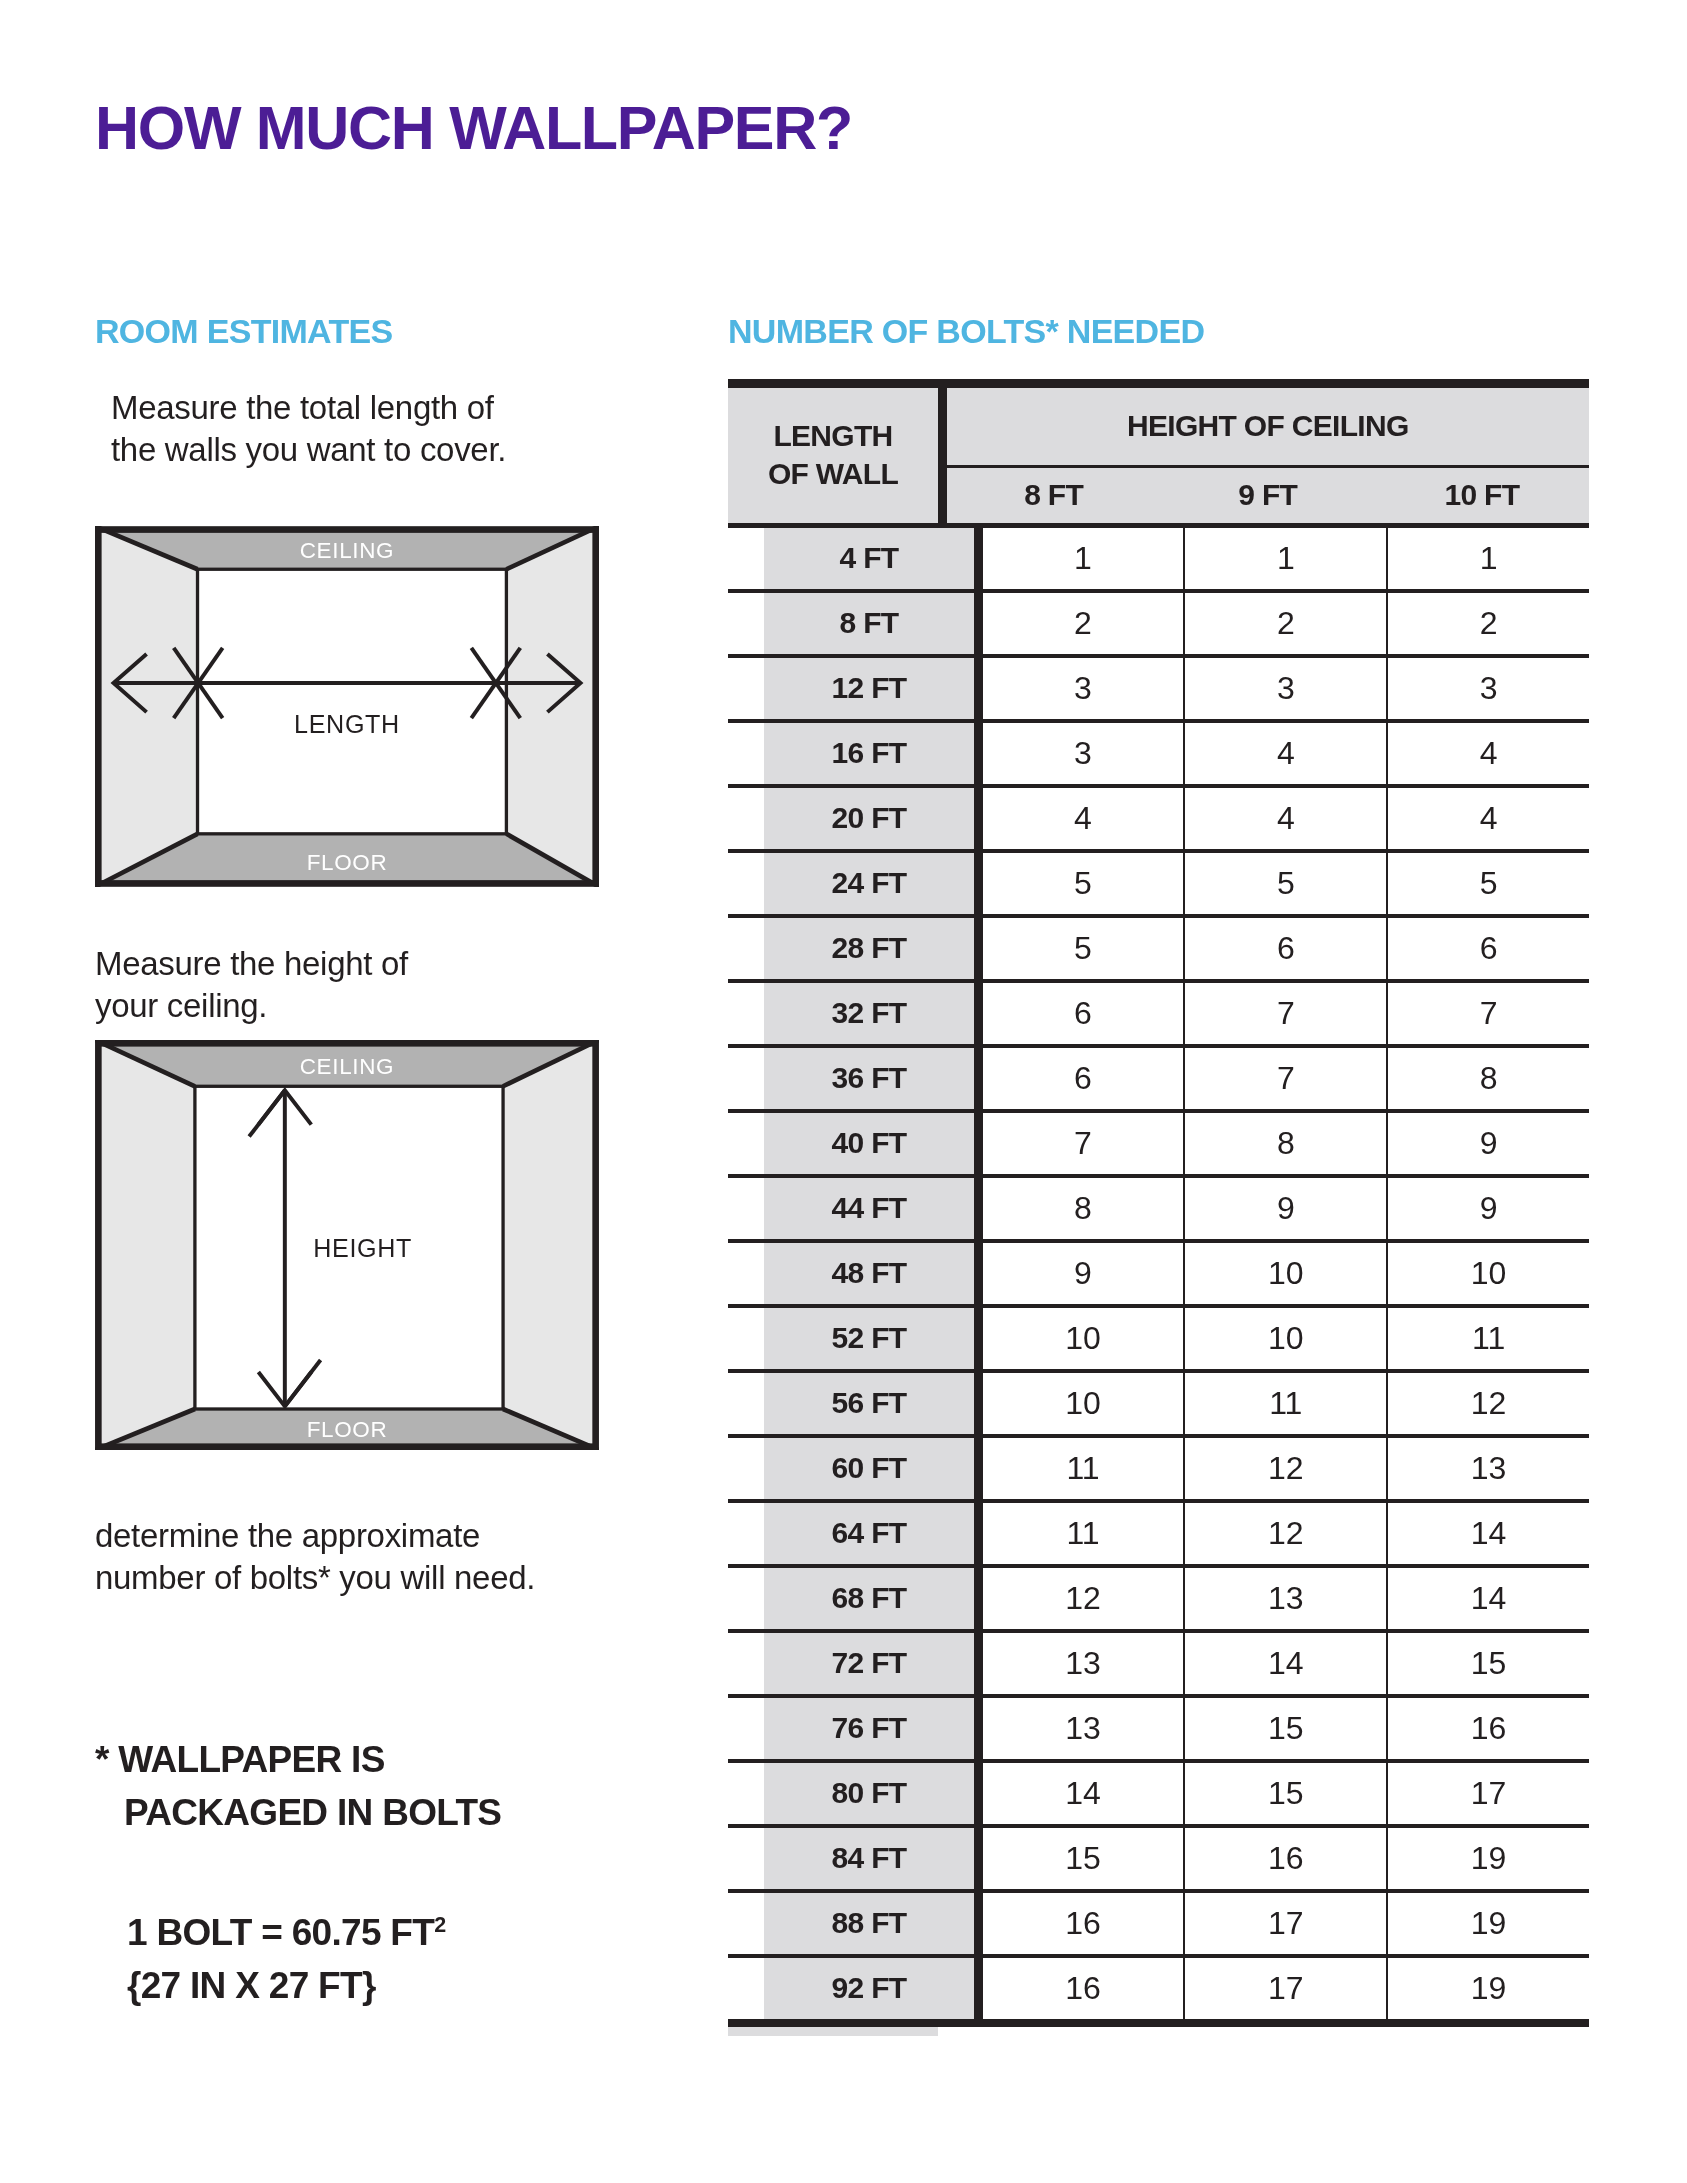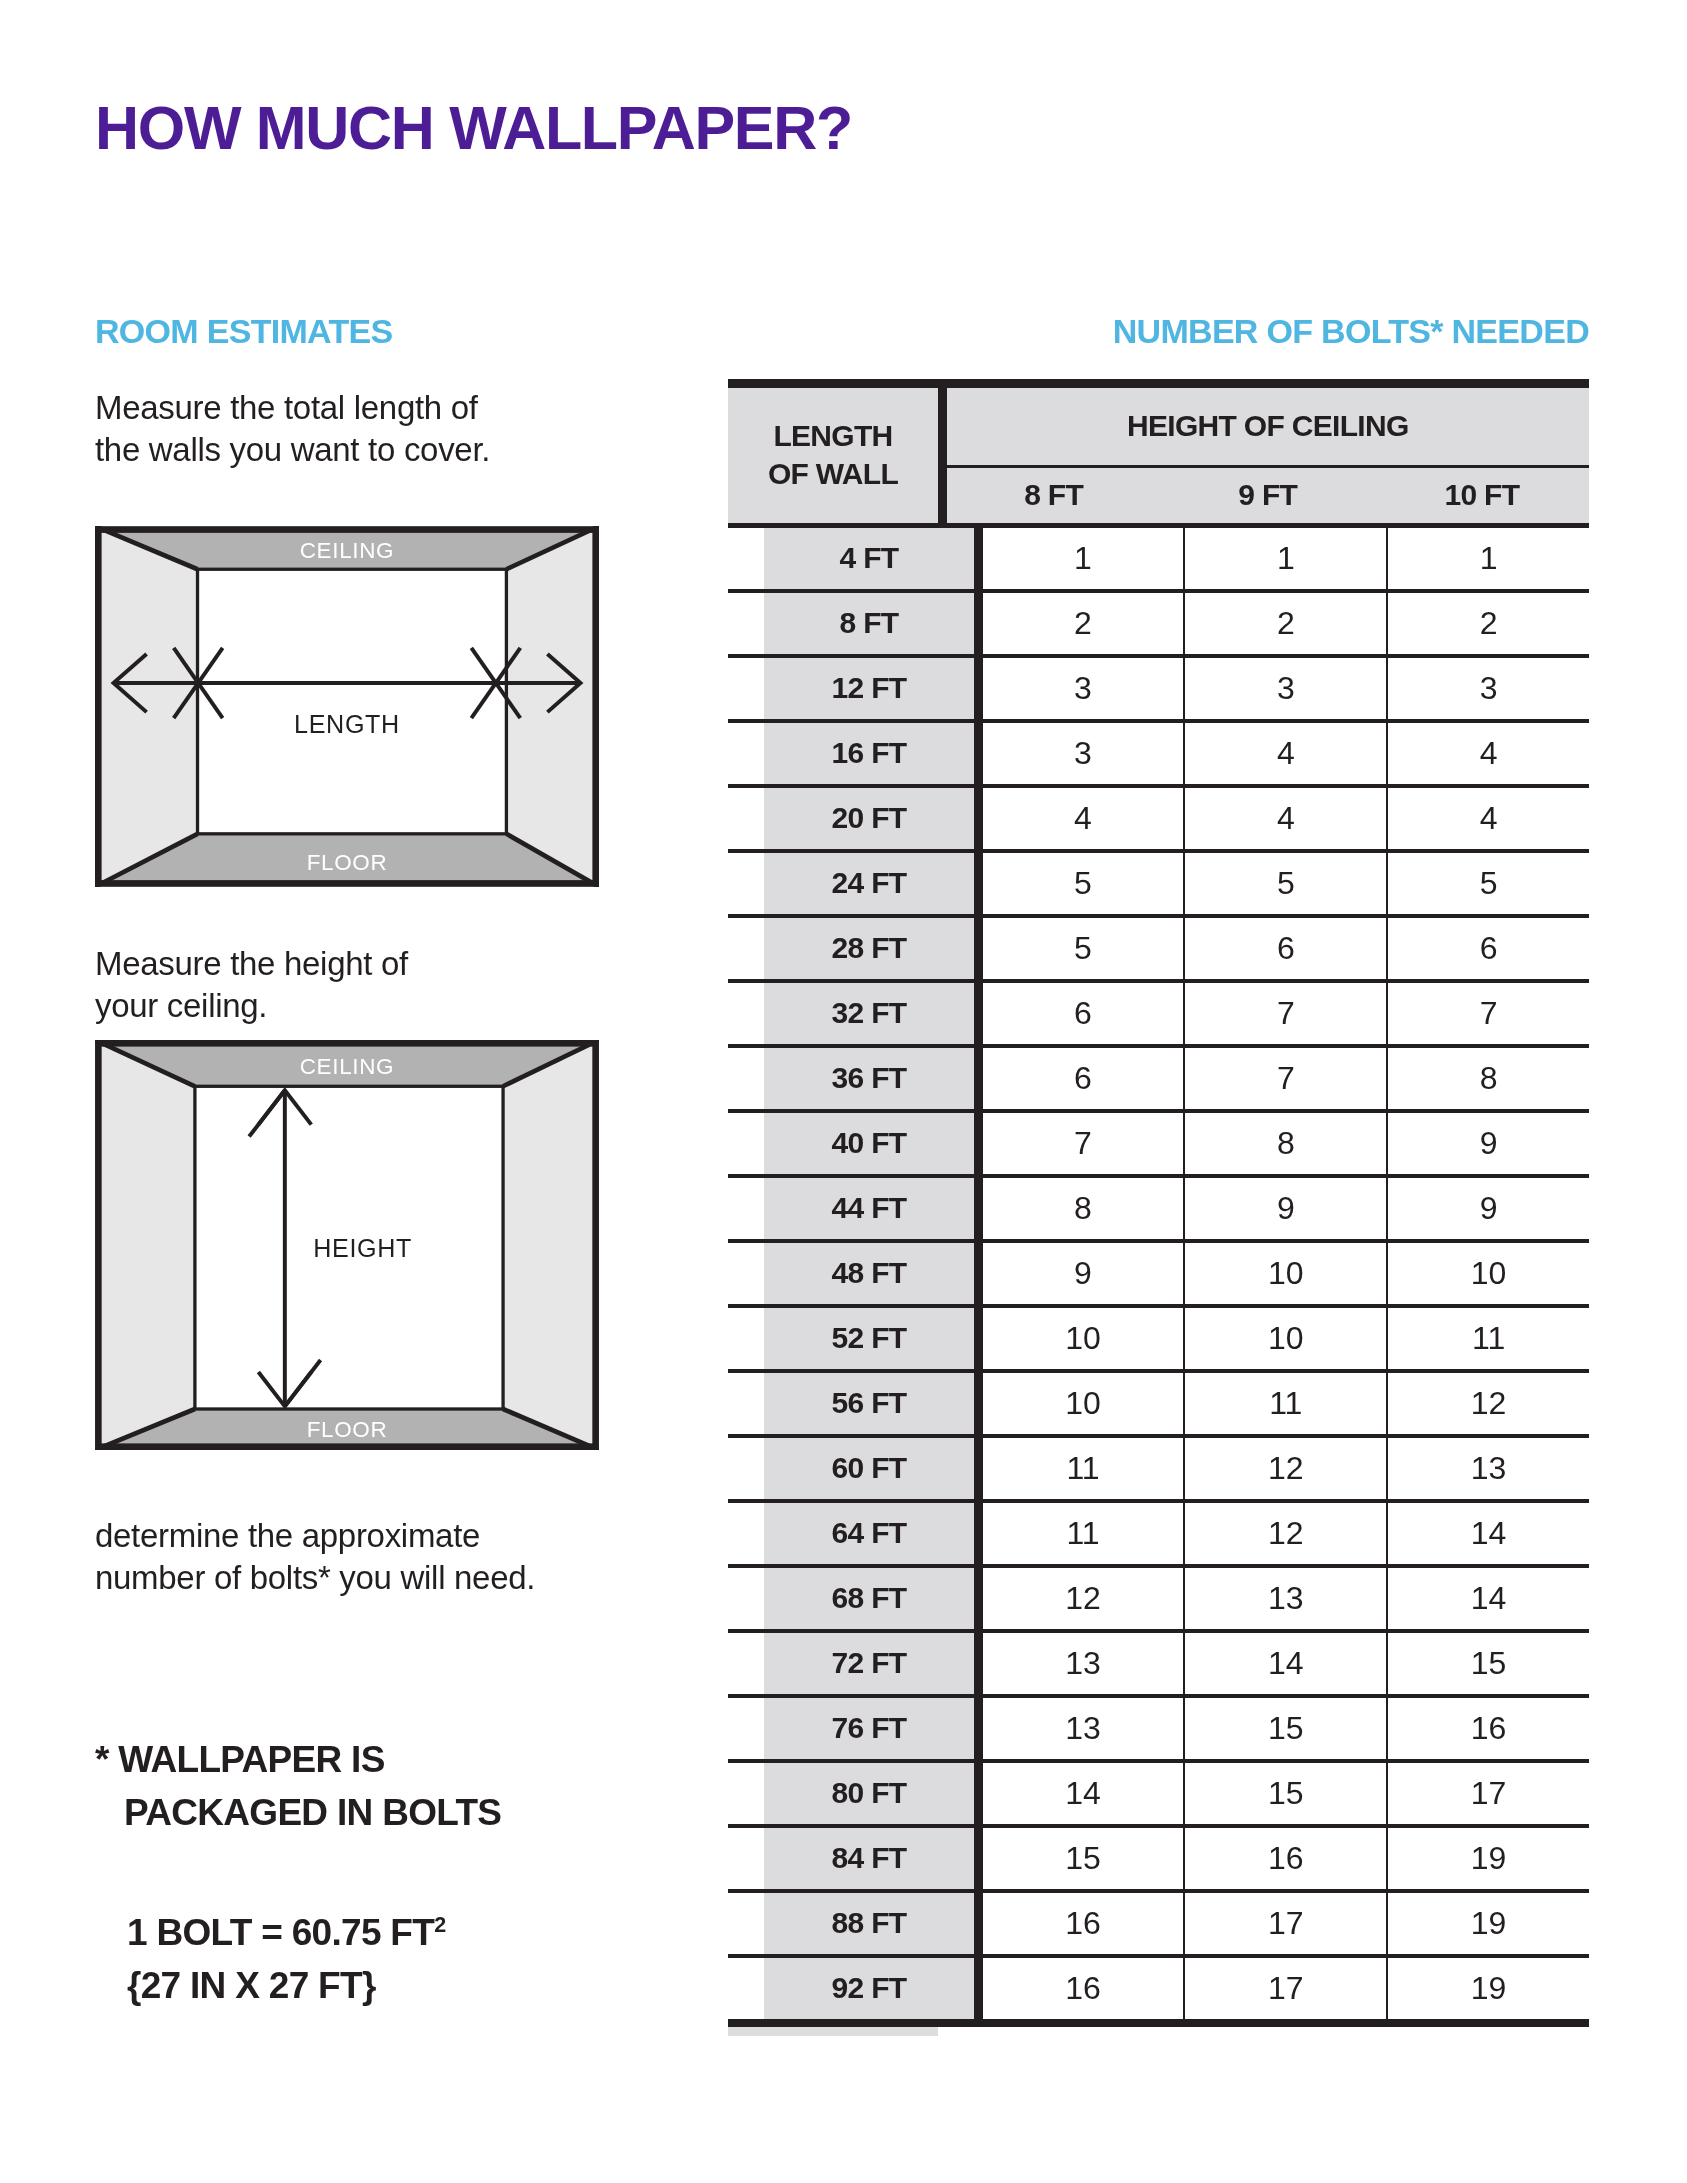--- a/index.html
+++ b/index.html
@@ -2,23 +2,23 @@
 <html style="font-size:10.6px"><head>
 <meta charset="utf-8">
 <style>
   html,body{margin:0;padding:0;background:#fff;}
   .page{position:relative;width:1687px;height:2183px;background:#ffffff;overflow:hidden;
         font-family:"Liberation Sans",sans-serif;color:#231F20;}
   .title{position:absolute;left:95px;top:93px;font-size:61px;font-weight:bold;
          color:#4c1d95;letter-spacing:-1.3px;white-space:nowrap;}
   .sec-heading{font-size:34px;font-weight:bold;color:#4FB5E1;letter-spacing:-0.7px;white-space:nowrap;}
   #room-estimates{position:absolute;left:95px;top:312px;}
-  #bolts-heading{position:absolute;left:728px;top:312px;width:861px;text-align:right;}
+  #bolts-heading{position:absolute;left:728px;top:312px;width:861px;text-align:left;}
   .para{position:absolute;left:95px;font-size:33px;line-height:42px;letter-spacing:-0.3px;}
-  #para1{top:387px;} #para2{top:943px;} #para3{top:1515px;}
+  #para1{top:387px;margin-left:16px;} #para2{top:943px;} #para3{top:1515px;}
   #diagram1{position:absolute;left:95px;top:526px;}
   #diagram2{position:absolute;left:95px;top:1040px;}
   #footnote{position:absolute;left:95px;top:1733px;font-size:37px;font-weight:bold;
             line-height:53px;letter-spacing:-0.7px;}
   #footnote .indent{padding-left:29px;}
   #spec{position:absolute;left:95px;top:1899px;font-size:37px;font-weight:bold;
         line-height:53px;letter-spacing:-0.7px;margin-left:32px;}
   #spec sup{font-size:58%;vertical-align:super;}
   
   #bolts-table{position:absolute;left:728px;top:379px;width:861px;}

